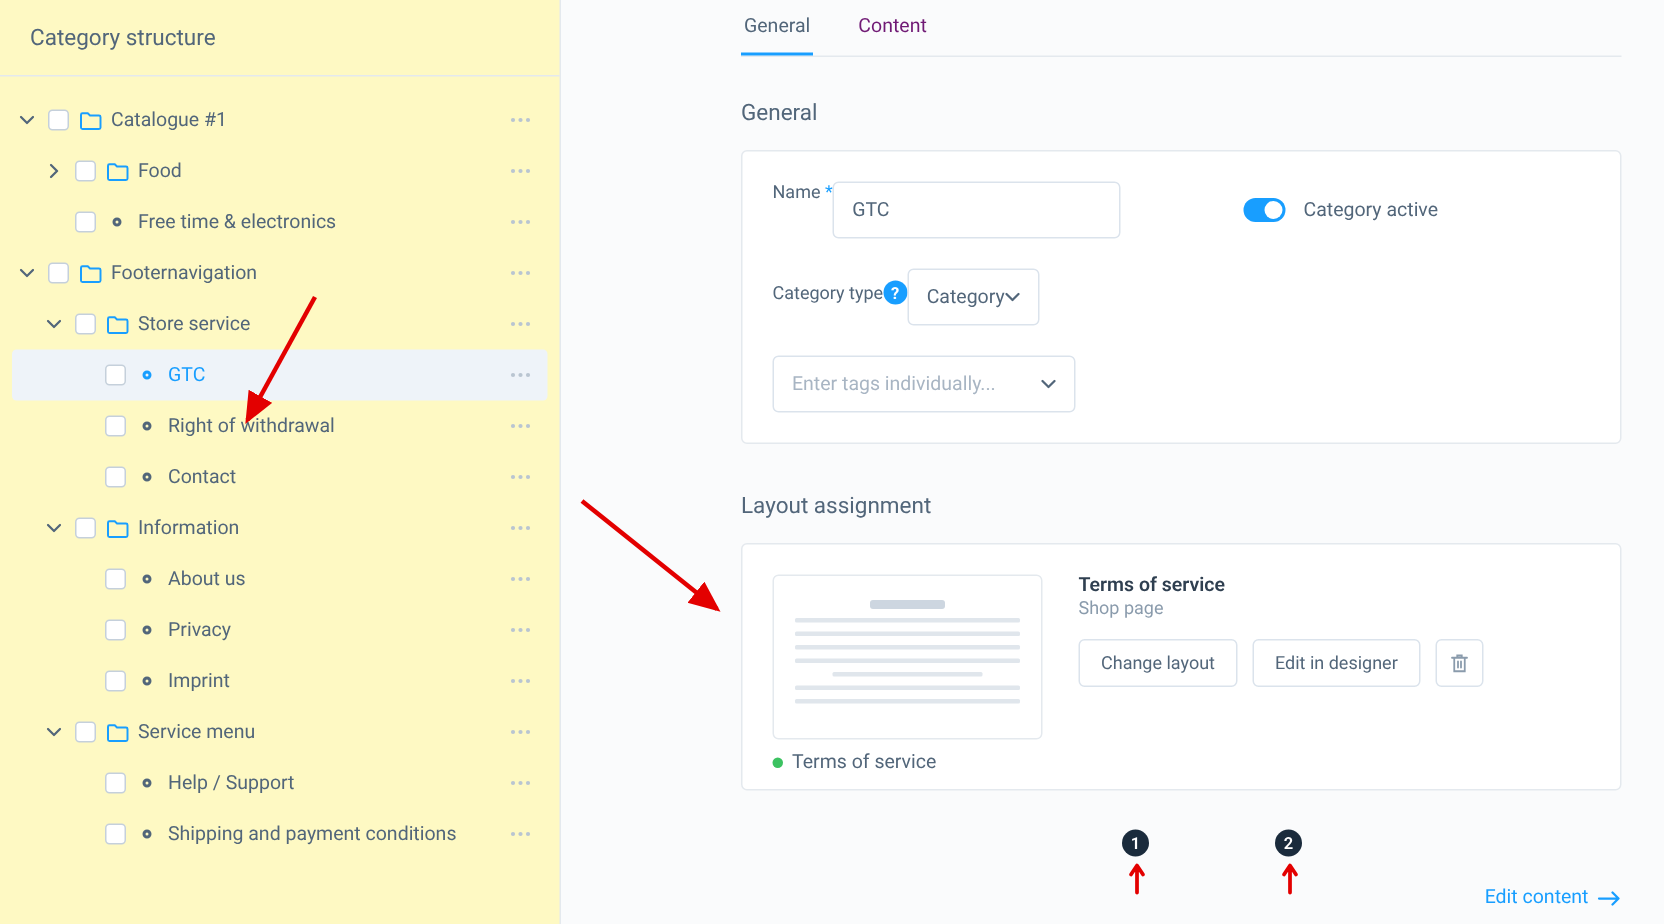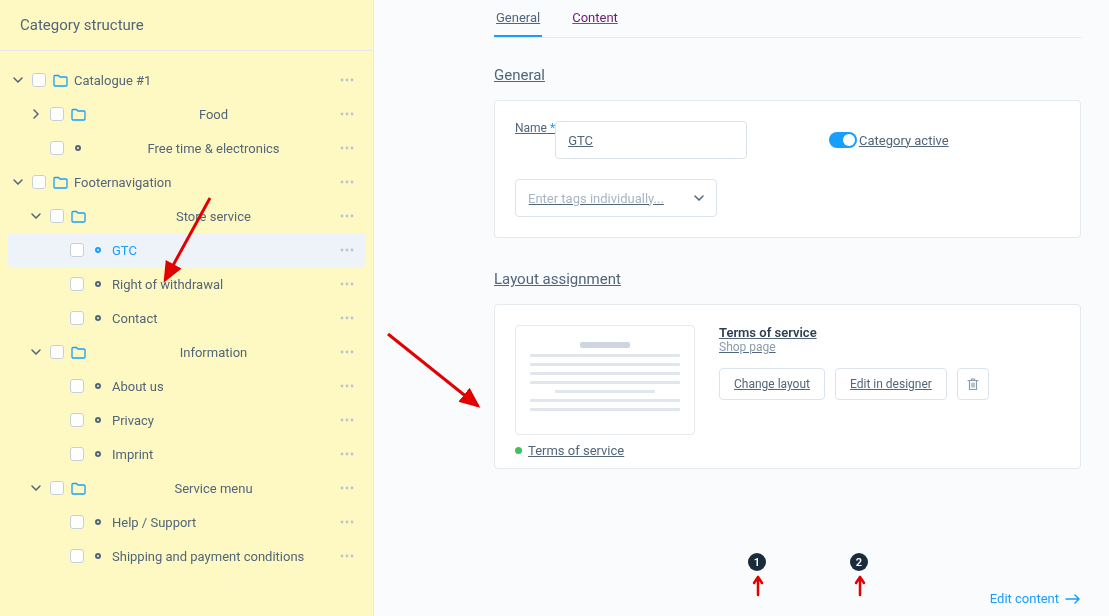--- a/index.html
+++ b/index.html
@@ -13,39 +13,39 @@
 .tree-caret { width: 16px; height: 16px; flex: 0 0 16px; display: flex; align-items: center; justify-content: center; color: #52667a; }
 .tree-caret.none { visibility: hidden; }
 .tree-check { width: 14px; height: 14px; border: 1px solid #c5d0db; border-radius: 3px; background: #fff; flex: 0 0 14px; margin: 0 6px; }
 .tree-icon { width: 16px; height: 16px; flex: 0 0 16px; display: flex; align-items: center; justify-content: center; margin-right: 6px; color: #189eff; }
 .tree-dot { width: 6px; height: 6px; border: 2px solid #52667a; border-radius: 50%; display: inline-block; }
 .tree-dot.active { border-color: #189eff; }
 .tree-label { flex: 1; color: #52667a; font-size: 13px; white-space: nowrap; overflow: hidden; text-overflow: ellipsis; }
 .tree-label.active { color: #189eff; }
 .tree-more { width: 24px; height: 24px; display: flex; align-items: center; justify-content: center; color: #b9c5d1; }
 .ind0 { padding-left: 2px; }
-.ind1 { padding-left: 20px; text-align: center; }
+.ind1 { padding-left: 20px; }
 .ind2 { padding-left: 40px; }
 
-.main { flex: 1; overflow-y: auto; padding: 0 28px 20px 120px; position: relative; text-decoration: underline; }
+.main { flex: 1; overflow-y: auto; padding: 0 28px 20px 120px; position: relative; }
 .tabs { display: flex; gap: 28px; border-bottom: 1px solid #e4e9ee; margin-bottom: 28px; }
 .tab { padding: 10px 2px; font-size: 13px; color: #701a75; cursor: pointer; border-bottom: 2px solid transparent; }
 .tab.active { color: #52667a; border-bottom-color: #189eff; }
 .section-title { font-size: 15px; color: #52667a; margin-bottom: 16px; }
 .card { background: #fff; border: 1px solid #e4e9ee; border-radius: 4px; padding: 20px; margin-bottom: 32px; }
 .row { display: flex; gap: 24px; margin-bottom: 20px; }
 .row:last-child { margin-bottom: 0; }
 .field { display: flex; flex-direction: row; }
 .label { font-size: 12px; color: #52667a; margin-bottom: 6px; }
 .label .req { color: #189eff; }
 .input, .select { height: 38px; border: 1px solid #dbe3ec; border-radius: 4px; padding: 0 12px; font-size: 13px; color: #52667a; background: #fff; }
 .input::placeholder { color: #a8b5c3; }
 .select { display: flex; align-items: center; justify-content: space-between; cursor: pointer; }
 .select-val { flex: 1; }
-.toggle-wrap { display: flex; align-items: center; gap: 2px; align-self: flex-end; height: 38px; justify-content: flex-end; }
+.toggle-wrap { display: flex; align-items: center; gap: 12px; align-self: flex-end; height: 38px; justify-content: flex-end; }
 .toggle { width: 28px; height: 16px; background: #189eff; border-radius: 10px; position: relative; cursor: pointer; }
 .toggle::after { content: ""; position: absolute; right: 2px; top: 2px; width: 12px; height: 12px; background: #fff; border-radius: 50%; }
 .help-icon { width: 16px; height: 16px; border-radius: 50%; background: #189eff; color: #fff; font-size: 11px; display: flex; align-items: center; justify-content: center; font-weight: bold; }
 
 .layout-card { display: flex; gap: 24px; }
 .thumb { width: 180px; height: 110px; border: 1px solid #e4e9ee; border-radius: 4px; background: #fff; padding: 10px; display: flex; flex-direction: column; align-items: center; gap: 6px; }
 .thumb .t1 { width: 50px; height: 6px; background: #cdd6e0; border-radius: 2px; margin-top: 6px; }
 .thumb .tline { width: 150px; height: 3px; background: #e0e6ec; border-radius: 1px; }
 .thumb-label { display: flex; align-items: center; gap: 6px; margin-top: 8px; font-size: 13px; color: #52667a; }
 .dot-green { width: 7px; height: 7px; background: #3cc261; border-radius: 50%; }
@@ -345,20 +345,34 @@
     <div class="section-title">General</div>
     <div class="card">
       <div class="row">
         <div class="field" style="width:290px;">
           <div class="label"><span>Name</span> <span class="req">*</span></div>
           <input class="input" value="GTC" style="">
         </div>
         <div class="toggle-wrap">
           <div class="toggle"></div>
           <span>Category active</span>
+        </div>
+      </div>
+      <div class="row">
+        <div class="field" style="flex:1;">
+          <div class="label" style="display:flex;justify-content:space-between;align-items:center;">
+            <span>Category type</span>
+            <span class="help-icon">?</span>
+          </div>
+          <div class="select">
+            <span class="select-val">Category</span>
+            <svg width="10" height="6" viewBox="0 0 10 6">
+                <path d="M1 1l4 4 4-4" stroke="#52667a" stroke-width="1.5" fill="none" stroke-linecap="round"></path>
+              </svg>
+          </div>
         </div>
       </div>
       <div class="row">
         <div class="field" style="flex:1;">
           <div class="select">
             <input class="input" style="border: none; flex: 1 1 0%; padding: 0px; height: auto;" placeholder="Enter tags individually...">
             <svg width="10" height="6" viewBox="0 0 10 6">
                 <path d="M1 1l4 4 4-4" stroke="#52667a" stroke-width="1.5" fill="none" stroke-linecap="round"></path>
               </svg>
           </div>

